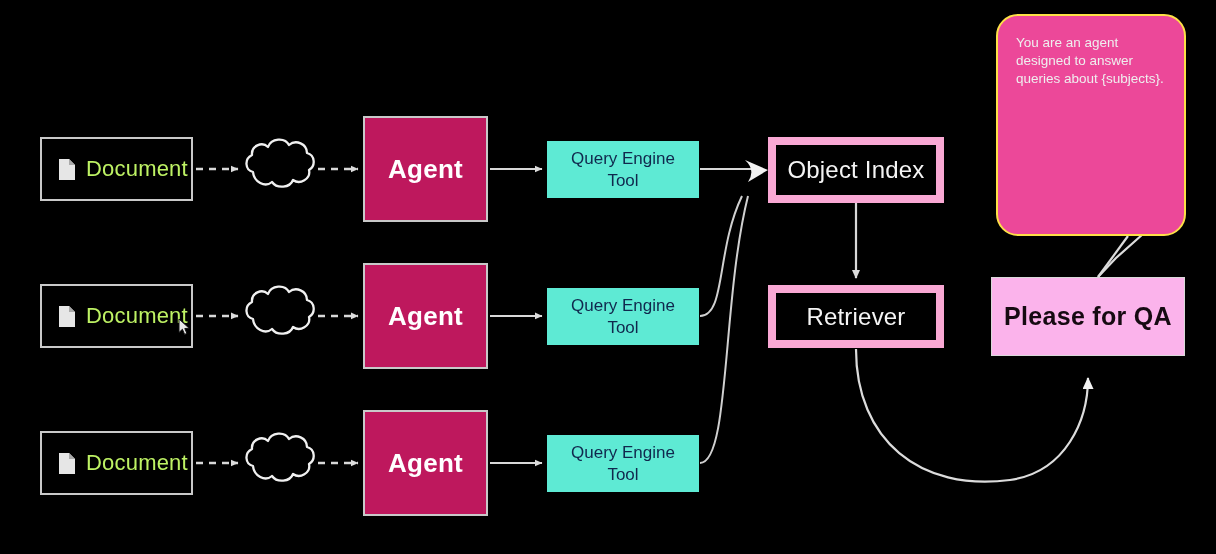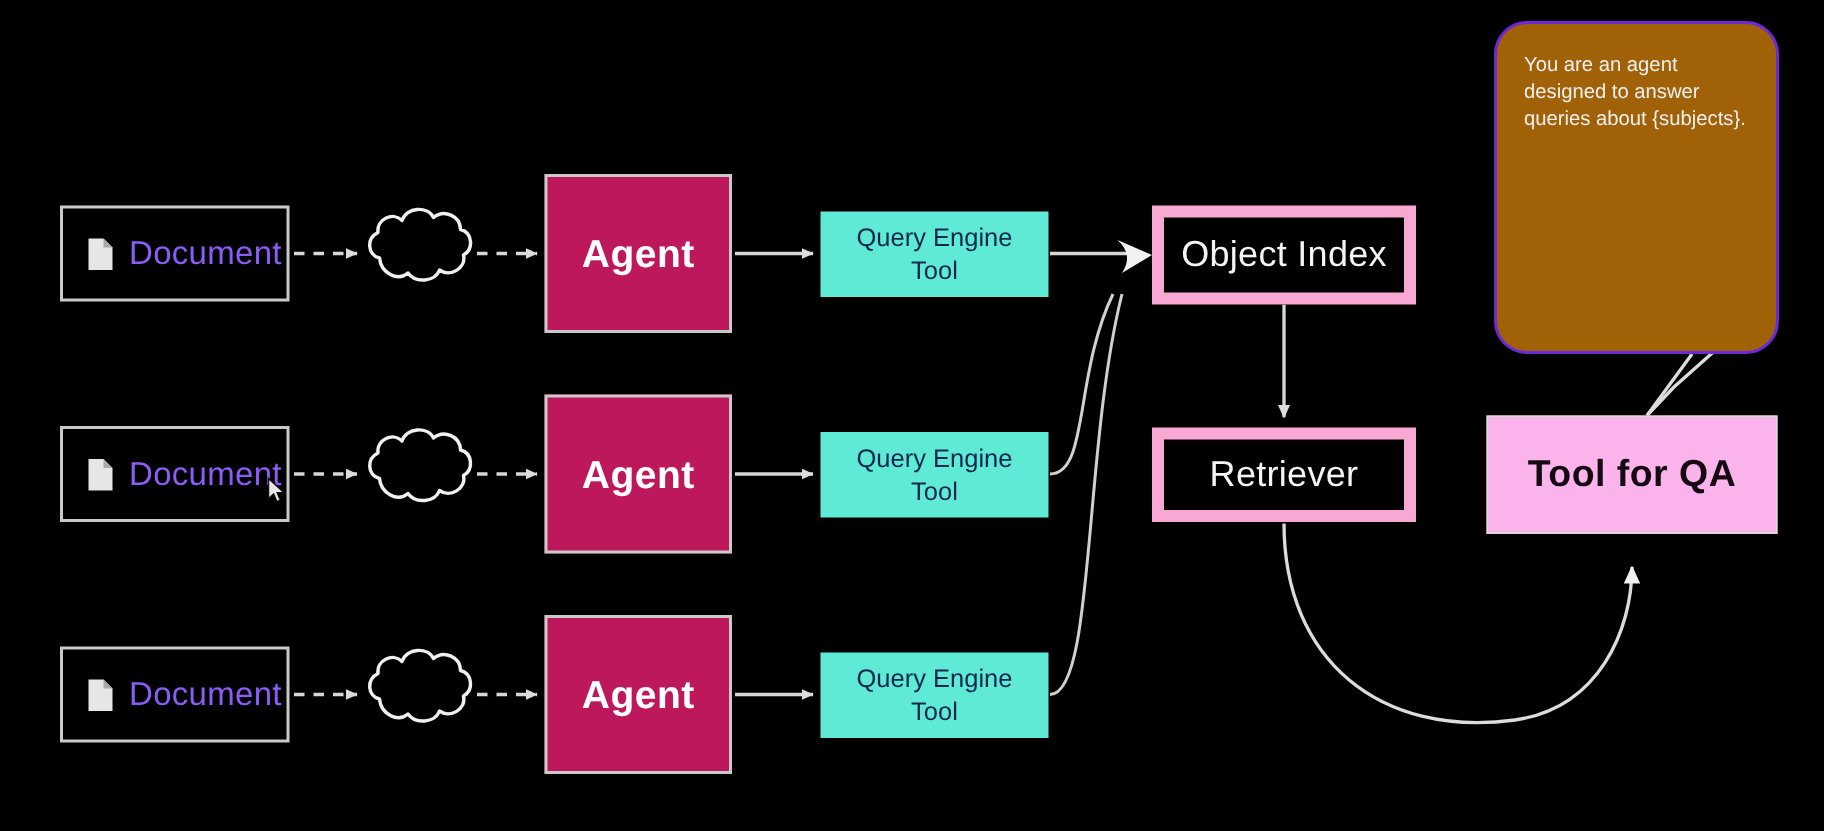--- a/index.html
+++ b/index.html
@@ -32,21 +32,21 @@
     text-align: center;
   }
   .doc-box {
     border: 2px solid #c9c9c9;
     background: #000000;
     justify-content: flex-start;
     padding-left: 16px;
     gap: 10px;
   }
   .doc-label {
-    color: #8b5cf6;
+    color: #bef264;
     font-size: 22px;
     letter-spacing: 0.2px;
     white-space: nowrap;
   }
   .doc-icon {
     width: 18px;
     height: 23px;
     flex: 0 0 auto;
     display: block;
   }
@@ -88,23 +88,23 @@
     font-size: 25px;
     font-weight: bold;
     letter-spacing: 0.3px;
   }
   .bubble {
     position: absolute;
     left: 996px;
     top: 14px;
     width: 190px;
     height: 222px;
-    border: 2px solid #6d28d9;
+    border: 2px solid #fde047;
     border-radius: 22px;
-    background: #a16207;
+    background: #ec4899;
     box-sizing: border-box;
     padding: 18px 16px 10px 18px;
   }
   .bubble p {
     margin: 0;
     color: #efefef;
     font-size: 13.5px;
     line-height: 1.32;
   }
   .bubble p.gap {
@@ -265,21 +265,21 @@
 
   <div class="node plain-box" style="left:768px; top:137px; width:176px; height:66px;">
     <span class="plain-label">Object Index</span>
   </div>
 
   <div class="node plain-box" style="left:768px; top:285px; width:176px; height:63px;">
     <span class="plain-label">Retriever</span>
   </div>
 
   <div class="node qa-box" style="left:991px; top:277px; width:194px; height:79px;">
-    <span class="qa-label">Tool for QA</span>
+    <span class="qa-label">Please for QA</span>
   </div>
 
   <div class="bubble">
     <p>You are an agent designed to answer queries about {subjects}.</p>
   </div>
 
   <svg class="cursor" viewBox="0 0 13 18">
     <path d="M1,1 L1,14.5 L4.4,11.3 L6.6,16.4 L8.9,15.4 L6.8,10.5 L11.2,10.3 Z" fill="#e9e9e9" stroke="#101010" stroke-width="1"></path>
   </svg>
 

